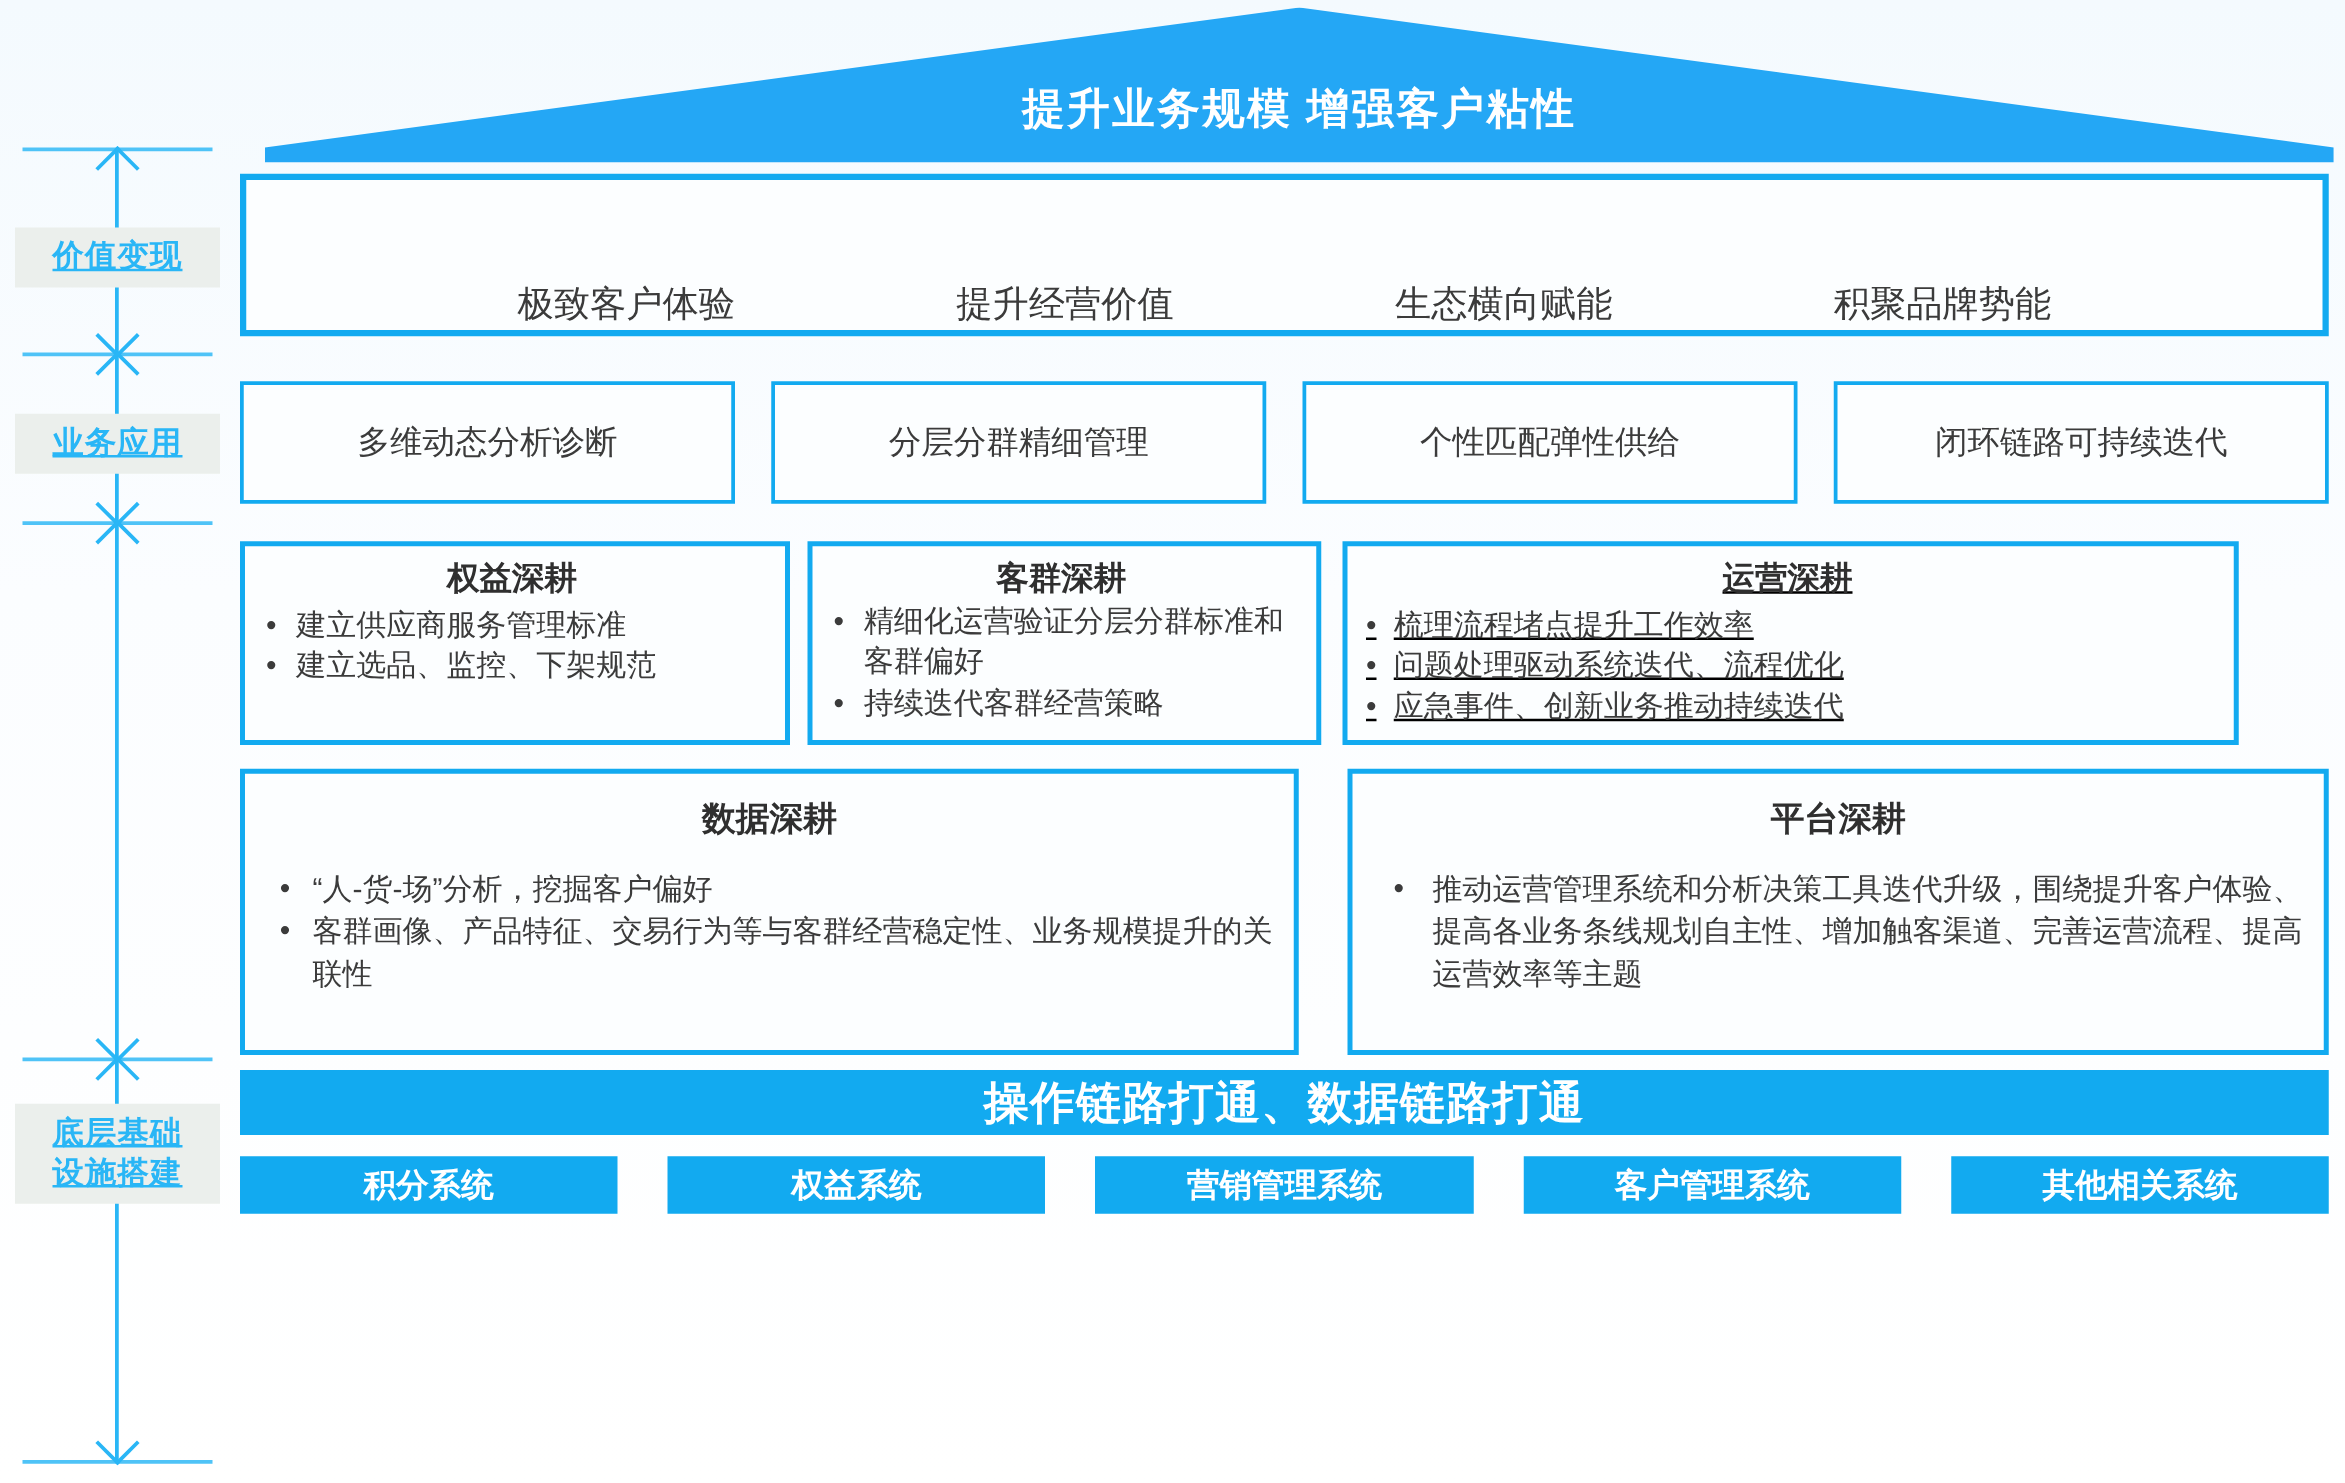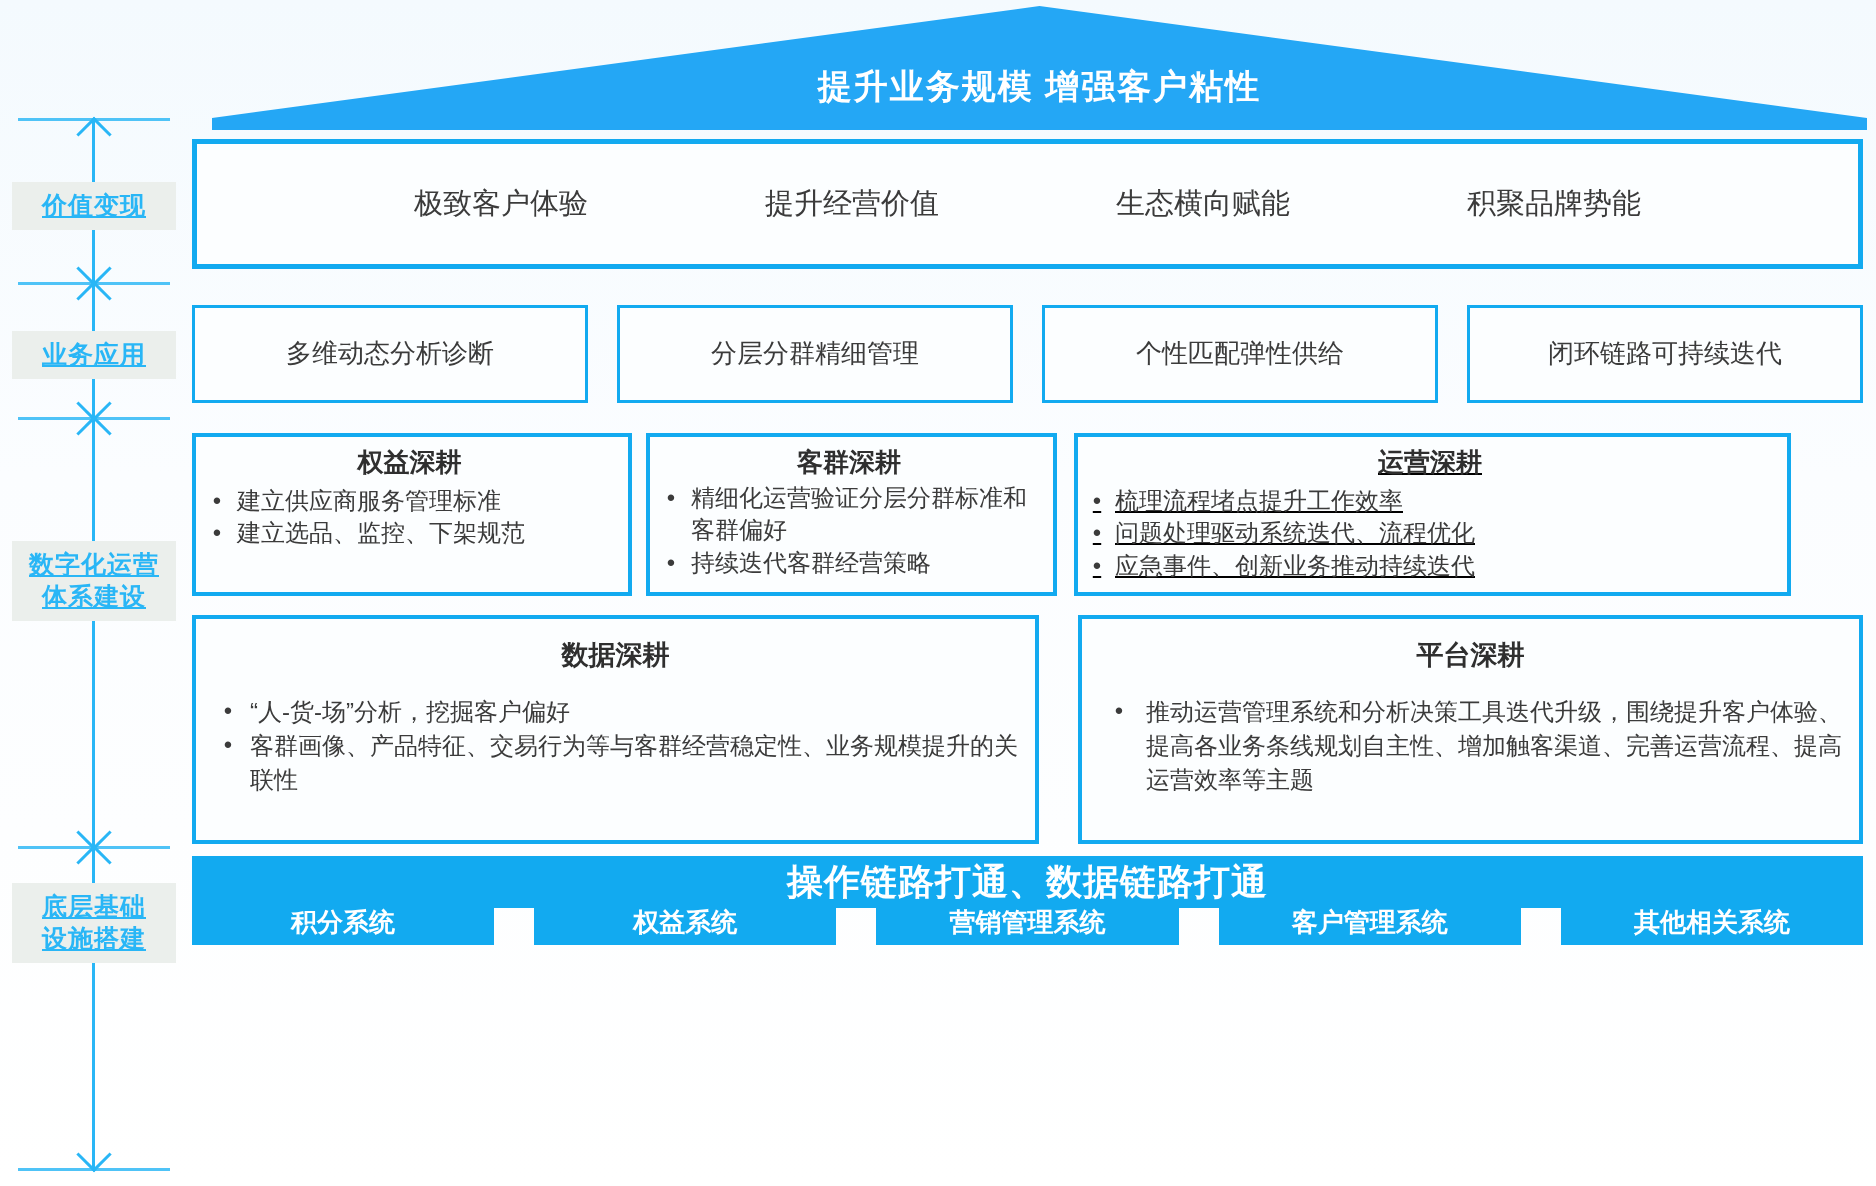--- a/index.html
+++ b/index.html
@@ -69,21 +69,21 @@
   .rail-tag span { display:block; white-space: nowrap; text-decoration: underline; }
 
   
   .main { position: absolute; left: 186px; top: 0; width: 1690px; height: 1186px; }
 
   .value-band {
     position: absolute; left: 6px; top: 139px;
     width: 1671px; height: 130px;
     border: 5px solid #12aaf0;
     background: #fcfeff;
-    display: flex; align-items: center; justify-content: center;
+    display: flex; align-items: flex-end; justify-content: center;
   }
   .value-items {
     display: flex; width: 100%;
     justify-content: space-evenly; align-items: center;
     padding: 0 40px;
   }
   .value-items .vi {
     font-size: 29px; color: #3b3b3b; white-space: nowrap;
   }
 
@@ -158,21 +158,21 @@
   
   .link-bar {
     position: absolute; left: 6px; top: 856px;
     width: 1671px; height: 52px;
     background: #12aaf0;
     color: #ffffff;
     display: flex; align-items: center; justify-content: center;
     font-size: 36px; font-weight: bold; letter-spacing: 1px;
   }
   .sys-row {
-    position: absolute; left: 6px; top: 899px;
+    position: absolute; left: 6px; top: 925px;
     width: 1671px; height: 46px;
     display: flex; gap: 40px; border-radius: 20px;
   }
   .sys-box {
     flex: 1;
     background: #12aaf0;
     color: #ffffff;
     display: flex; align-items: center; justify-content: center;
     font-size: 26px; font-weight: bold; white-space: nowrap;
   }
@@ -210,24 +210,20 @@
     <div class="arrow-down" style="top:818px;"></div>
     <div class="arrow-up" style="top:850px;"></div>
     <div class="arrow-down" style="top:1140px;"></div>
 
     <div class="rail-tag" style="top:182px;">
       <span>价值变现</span>
     </div>
     <div class="rail-tag" style="top:331px;">
       <span>业务应用</span>
     </div>
-    <div class="rail-tag" style="top:541px;">
-      <span>数字化运营</span>
-      <span>体系建设</span>
-    </div>
     <div class="rail-tag" style="top:883px;">
       <span>底层基础</span>
       <span>设施搭建</span>
     </div>
   </div>
 
   <div class="main">
 
     <div class="value-band">
       <div class="value-items">

